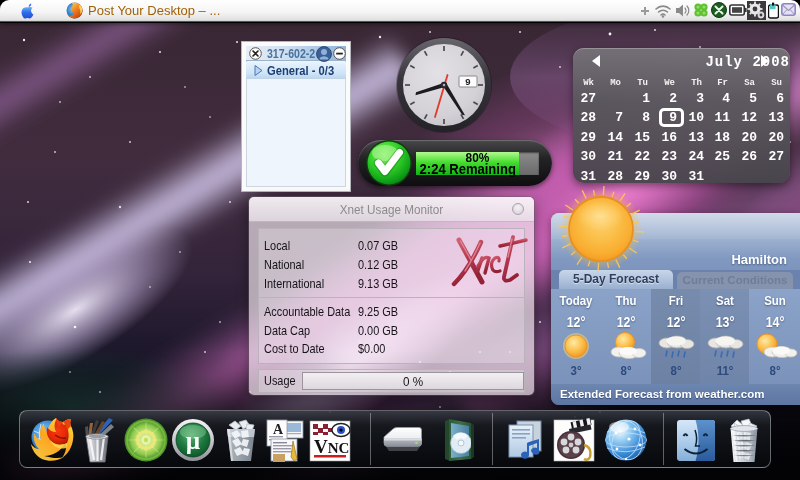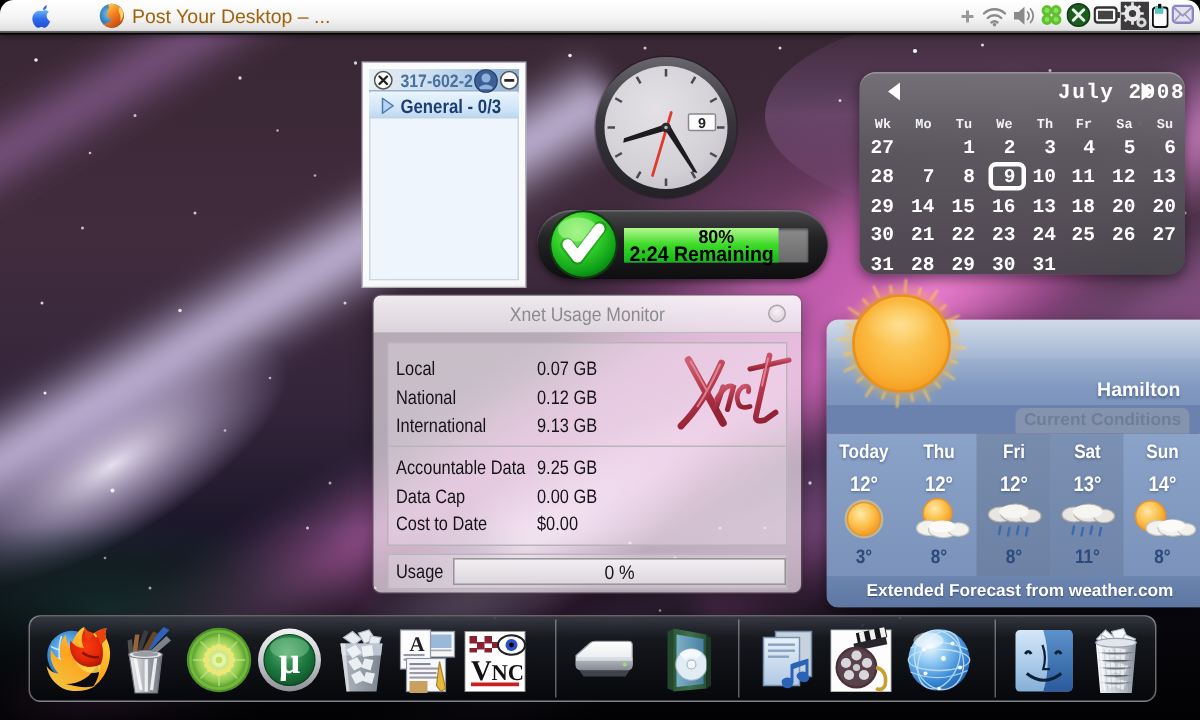--- a/index.html
+++ b/index.html
@@ -93,21 +93,21 @@
 #wxGloss { position:absolute; left:0; top:0; width:100%; height:26px; background:linear-gradient(rgba(255,255,255,0.30),rgba(255,255,255,0.06)); }
 #wxTabs { position:absolute; left:0; top:57px; width:100%; height:19px; background:#6a82ad; }
 #tabA { position:absolute; left:8px; top:57px; width:114px; height:19px; border-radius:5px 5px 0 0;
   background:linear-gradient(#c9d6ea,#9ab0d0); text-align:center; font-size:12px; font-weight:bold; color:#2e3e5c; padding-top:2px;
   text-shadow:0 1px 1px rgba(255,255,255,0.6); }
 #tabB { position:absolute; left:126px; top:59px; width:116px; height:17px; border-radius:5px 5px 0 0;
   background:rgba(136,149,175,0.9); text-align:center; font-size:11.5px; font-weight:bold; color:#6e7d98; padding-top:2px; }
 #wxMain { position:absolute; left:0; top:76px; width:100%; height:95px;
   background:linear-gradient(#8ba3c8,#7b93ba); }
 #wxBot { position:absolute; left:0; top:171px; width:100%; height:21px; background:linear-gradient(#6d86b0,#5d76a2);
-  font-size:11.5px; font-weight:bold; color:#fff; padding:4px 0 0 9px; text-shadow:0 1px 1px rgba(20,40,80,0.6); transform-origin:left center;text-align:center; }
+  font-size:11.5px; font-weight:bold; color:#fff; padding:4px 0 0 9px; text-shadow:0 1px 1px rgba(20,40,80,0.6); transform-origin:left center; }
 .wxday { position:absolute; top:80px; width:50px; text-align:center; font-size:13px; font-weight:bold; color:#fff; text-shadow:0 1px 2px rgba(30,50,90,0.6); transform:scaleX(0.88); }
 .wxhi { position:absolute; top:101px; width:50px; text-align:center; font-size:14px; font-weight:bold; color:#fff; text-shadow:0 1px 2px rgba(30,50,90,0.5); transform:scaleX(0.88); }
 .wxlo { position:absolute; top:150px; width:50px; text-align:center; font-size:13px; font-weight:bold; color:#2c4a7c; transform:scaleX(0.88); }
 .wxic { position:absolute; top:118px; width:50px; height:30px; }
 #wxTemp { position:absolute; right:12px; top:-2px; color:#fff; font-size:40px; font-weight:bold; text-shadow:0 1px 3px rgba(30,50,90,0.6); }
 #wxCity { position:absolute; right:13px; top:39px; color:#fff; font-size:13px; font-weight:bold; text-shadow:0 1px 2px rgba(30,50,90,0.6); }
 #wxSun { position:absolute; left:556px; top:184px; width:90px; height:90px; z-index:14; }
 </style>
 </head>
 <body>
@@ -888,20 +888,21 @@
     <div id="usageBar">
         <div class="t">0&nbsp;%</div>
       </div>
   </div>
 
   <div id="wx">
     <div id="wxTop"></div>
       <div id="wxGloss"></div>
     <div id="wxCity">Hamilton</div>
     <div id="wxTabs"></div>
+    <div id="tabA">5-Day Forecast</div>
     <div id="tabB">Current Conditions</div>
     <div id="wxMain"></div>
     <div style="position:absolute;left:100px;top:76px;width:49px;height:95px;background:rgba(82,96,124,0.35)"></div>
     <div style="position:absolute;left:149px;top:76px;width:49px;height:95px;background:rgba(82,96,124,0.28)"></div>
     <div class="wxday" style="left:0px">Today</div>
     <div class="wxday" style="left:50px">Thu</div>
     <div class="wxday" style="left:100px">Fri</div>
     <div class="wxday" style="left:149px">Sat</div>
     <div class="wxday" style="left:199px">Sun</div>
     <div class="wxhi" style="left:0px">12°</div>

